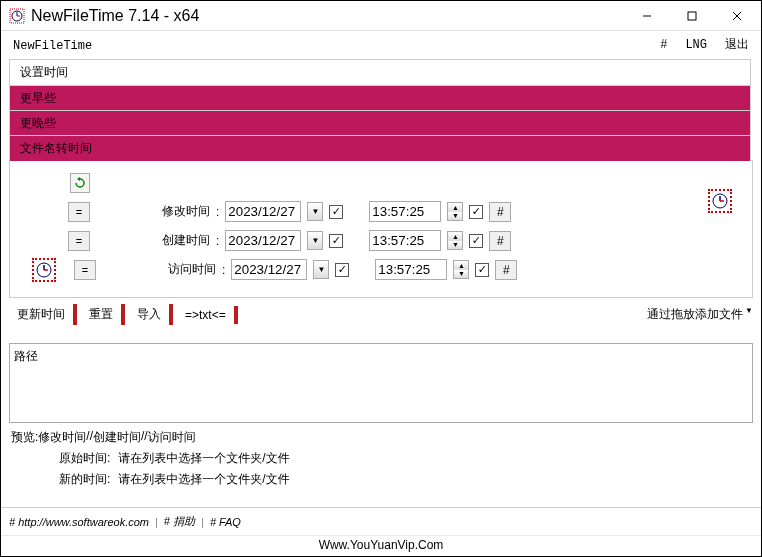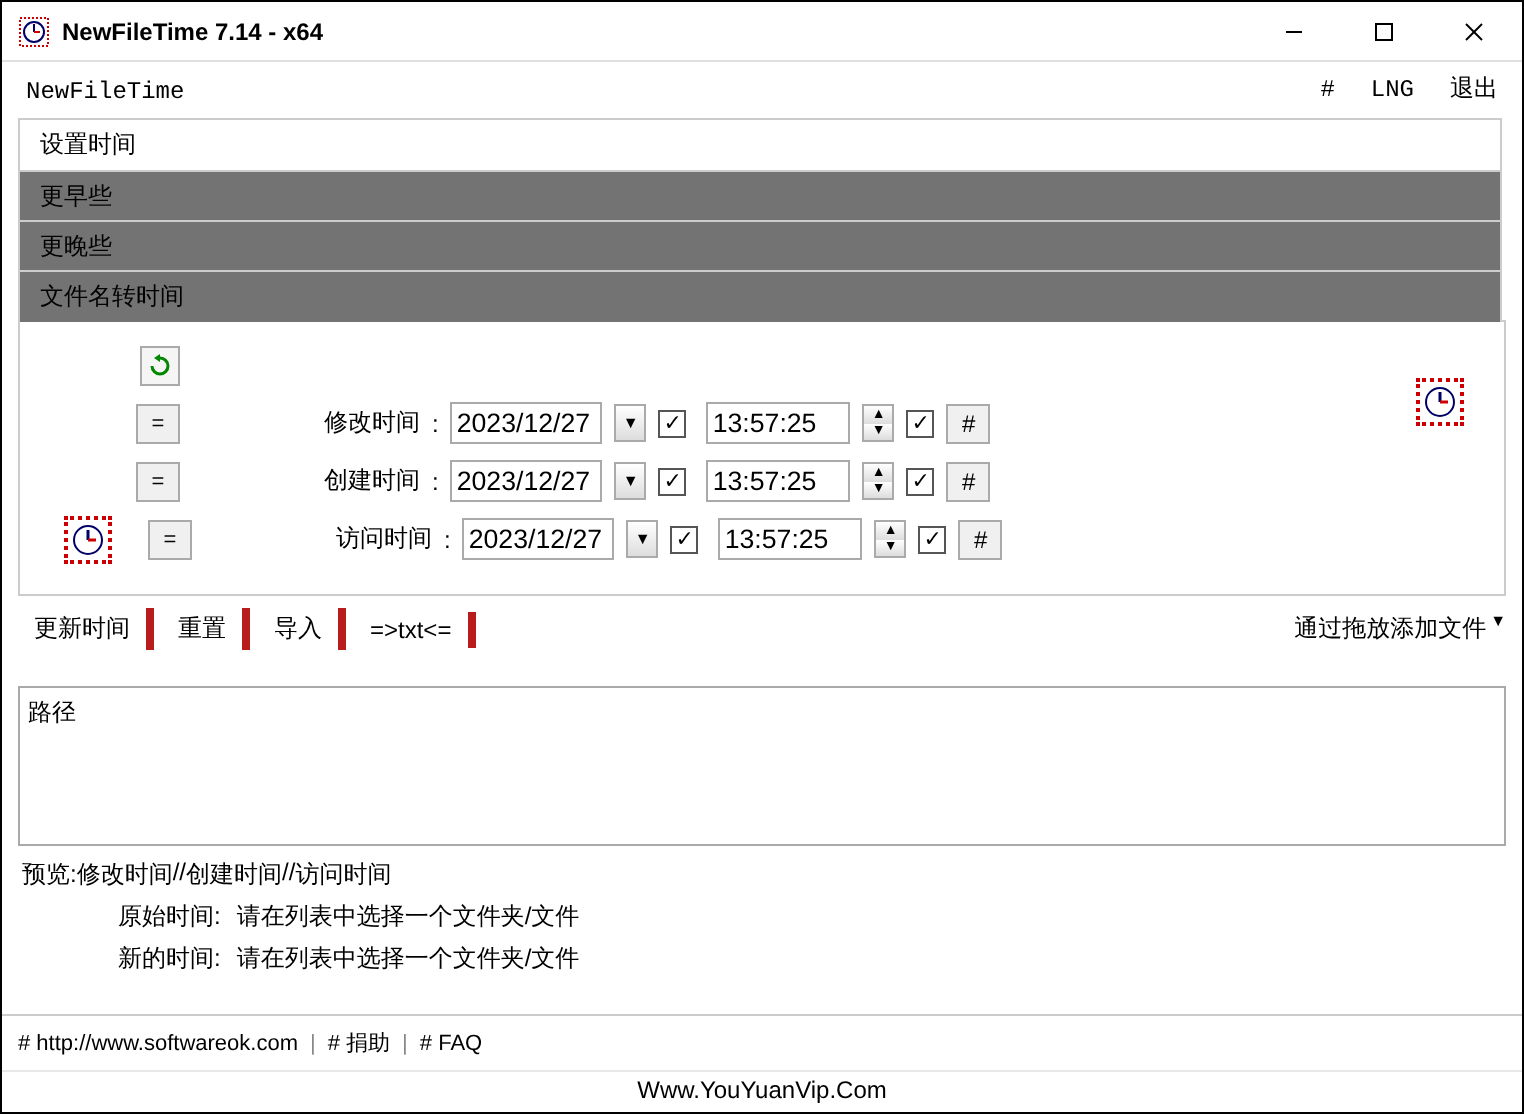--- a/index.html
+++ b/index.html
@@ -1,61 +1,61 @@
 <!DOCTYPE html>
 <html><head>
 <meta charset="utf-8">
 <style>
 * { box-sizing: border-box; margin: 0; padding: 0; }
 body { font-family: "Microsoft YaHei", "Segoe UI", sans-serif; font-size: 12px; background: #000; }
 .window { width: 762px; height: 557px; background: #fff; border: 1px solid #000; display: flex; flex-direction: column; }
 .titlebar { height: 30px; display: flex; align-items: center; padding: 0 2px; background: #fff; border-bottom: 1px solid #e0e0e0; }
 .titlebar-icon { width: 16px; height: 16px; margin: 0 6px; }
-.titlebar-title { flex: 1; font-size: 12px; color: #000; font-weight: bold; }
+.titlebar-title { flex: 1; font-size: 16px; color: #000; }
 .titlebar-btns { display: flex; }
 .titlebar-btn { width: 45px; height: 28px; display: flex; align-items: center; justify-content: center; }
 .titlebar-btn svg { width: 10px; height: 10px; }
 .menubar { height: 24px; display: flex; align-items: flex-end; padding: 0 8px; gap: 8px; font-family: Liberation Mono, monospace; }
 .menubar-left { flex: 1; }
 .menubar-right { display: flex; gap: 10px; align-items: center; }
 .menubar-item { padding: 2px 4px; }
 .content { flex: 1; display: flex; flex-direction: column; padding: 4px 8px; overflow: hidden; }
 .tabs { display: flex; border-bottom: 1px solid #ccc; flex-direction: column; }
-.tab { padding: 4px 10px; border: 1px solid #ccc; border-bottom: none; background: #737373; margin-right: 2px; margin-bottom: -1px; }
+.tab { padding: 4px 10px; border: 1px solid #ccc; border-bottom: none; background: #be185d; margin-right: 2px; margin-bottom: -1px; }
 .tab.active { background: #fff; border-bottom: 1px solid #fff; }
 .tab-panel { border: 1px solid #ccc; border-top: none; padding: 10px 10px 16px 10px; display: flex; flex-direction: column; gap: 6px; }
 .row { display: flex; align-items: center; gap: 6px; height: 23px; }
 .refresh-btn { width: 20px; height: 20px; border: 1px solid #aaa; background: #f5f5f5; display: flex; align-items: center; justify-content: center; margin-left: 50px; }
 .clock-icon { width: 24px; height: 24px; border: 2px dotted #c00; display: flex; align-items: center; justify-content: center; }
 .clock-icon svg { width: 18px; height: 18px; }
 .eq-btn { width: 22px; height: 20px; border: 1px solid #aaa; background: #f0f0f0; display: flex; align-items: center; justify-content: center; font-size: 11px; margin-left: 48px; }
 .eq-btn.with-icon { margin-left: 12px; }
 .row-spacer-a { width: 52px; }
 .row-label { width: 56px; text-align: right; }
 .date-input { width: 76px; height: 21px; border: 1px solid #aaa; padding: 0 2px; }
 .date-picker-btn { width: 16px; height: 19px; border: 1px solid #aaa; background: linear-gradient(#fff,#ddd); display: flex; align-items: center; justify-content: center; }
 .checkbox { width: 14px; height: 14px; border: 1px solid #555; display: flex; align-items: center; justify-content: center; background: #fff; }
 .checkbox.checked::after { content: "✓"; font-size: 11px; color: #000; }
-.time-input { width: 72px; height: 21px; border: 1px solid #aaa; padding: 0 2px; margin-left: 4px; }
+.time-input { width: 72px; height: 21px; border: 1px solid #aaa; padding: 0 2px; margin-left: 20px; }
 .spinner { width: 16px; height: 19px; border: 1px solid #aaa; display: flex; flex-direction: column; }
 .spinner div { flex: 1; display: flex; align-items: center; justify-content: center; font-size: 7px; background: linear-gradient(#fff,#ddd); }
 .hash-btn { width: 22px; height: 20px; border: 1px solid #aaa; background: #f0f0f0; display: flex; align-items: center; justify-content: center; }
 .big-clock { margin-left: 6px; }
 .action-row { display: flex; align-items: center; padding: 6px 0 2px 0; gap: 4px; }
 .action-btn { padding: 2px 8px; border-right: 4px solid #b91c1c; }
 .action-btn:last-child { border-right: none; }
 .action-row-right { margin-left: auto; display: flex; align-items: flex-start; gap: 2px; }
 .listbox { border: 1px solid #aaa; flex: 1; min-height: 80px; background: #fff; padding: 4px; margin-top: 16px; }
 .preview-area { padding: 6px 2px; display: flex; flex-direction: column; gap: 4px; }
 .preview-line { display: flex; gap: 0; }
 .preview-indent { margin-left: 48px; display: flex; gap: 8px; align-items: center; }
 .hr { height: 1px; background: #ccc; margin: 8px 0; }
 .tester-row { display: flex; align-items: center; justify-content: center; gap: 8px; padding: 4px 0 12px 0; margin-top: 46px; }
 .tester-input { width: 340px; height: 20px; border: 1px solid #3399ff; }
-.footer { border-top: 1px solid #ccc; padding: 6px 8px; display: flex; gap: 6px; align-items: center; font-size: 11px; }
+.footer { border-top: 1px solid #ccc; padding: 6px 8px; display: flex; gap: 6px; align-items: center; font-size: 11px; font-style: italic; }
 .footer-sep { color: #888; }
 .branding { text-align: center; padding: 2px 0 4px 0; font-size: 12px; border-top: 1px solid #e8e8e8; }
 .status { padding: 3px 8px; font-size: 11px; border-top: 1px solid #ddd; }
 .dropdown-arrow { font-size: 8px; }
 </style>
 </head>
 <body>
 
 <div class="window">
 

